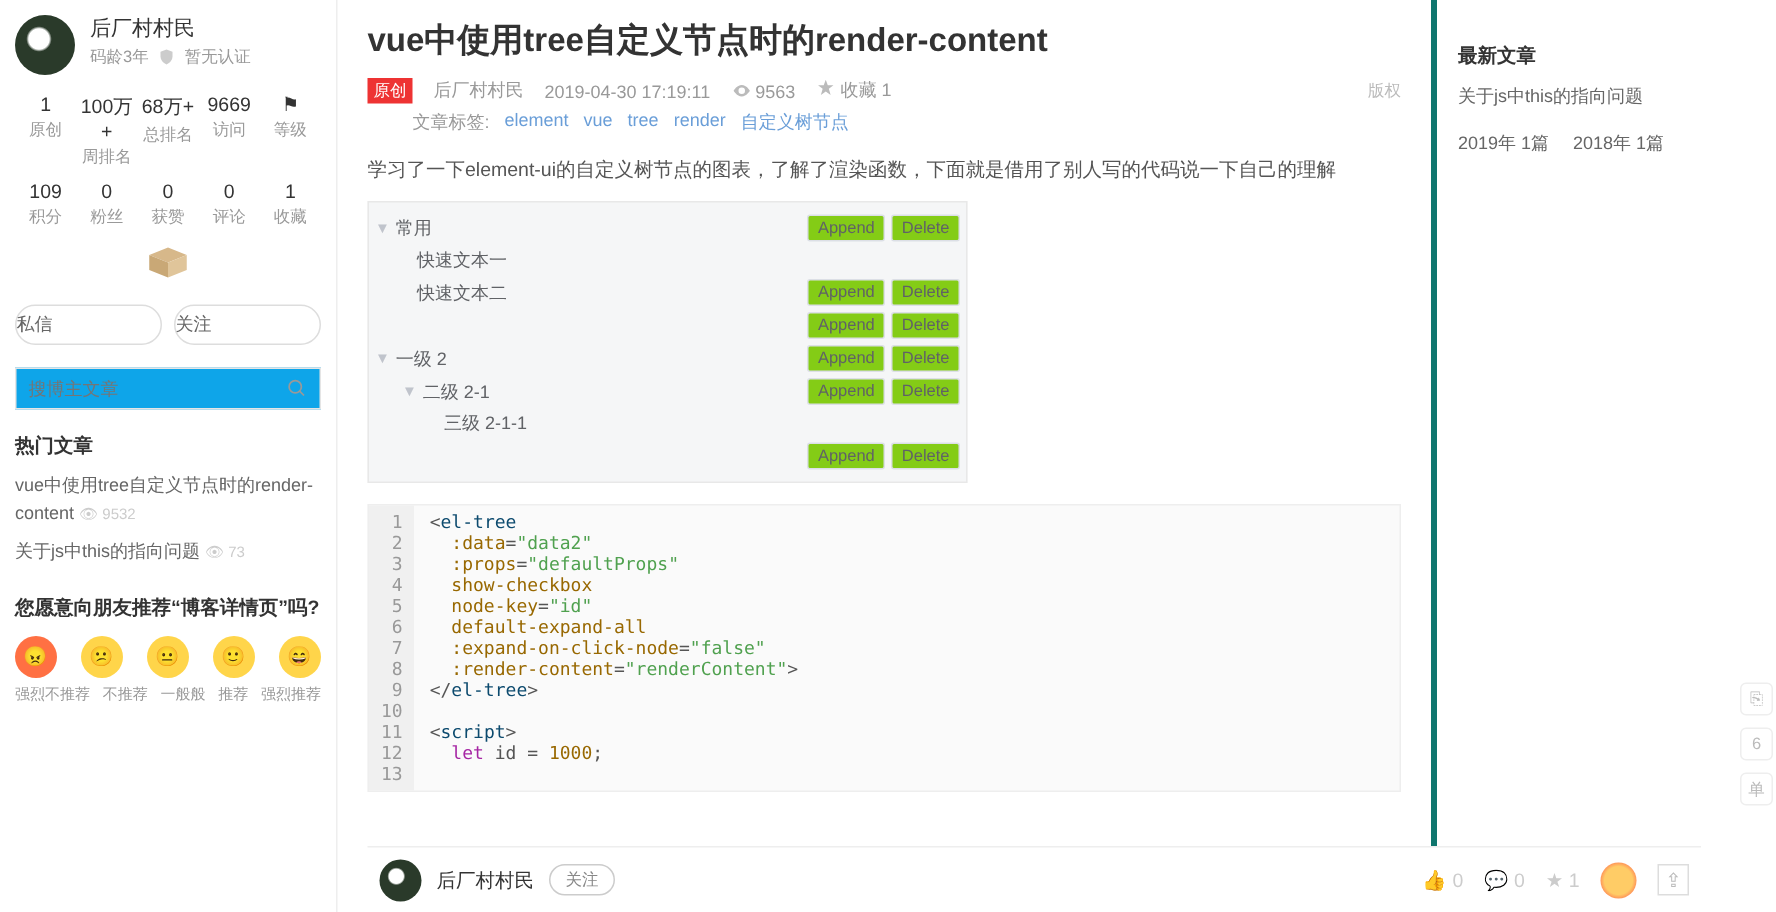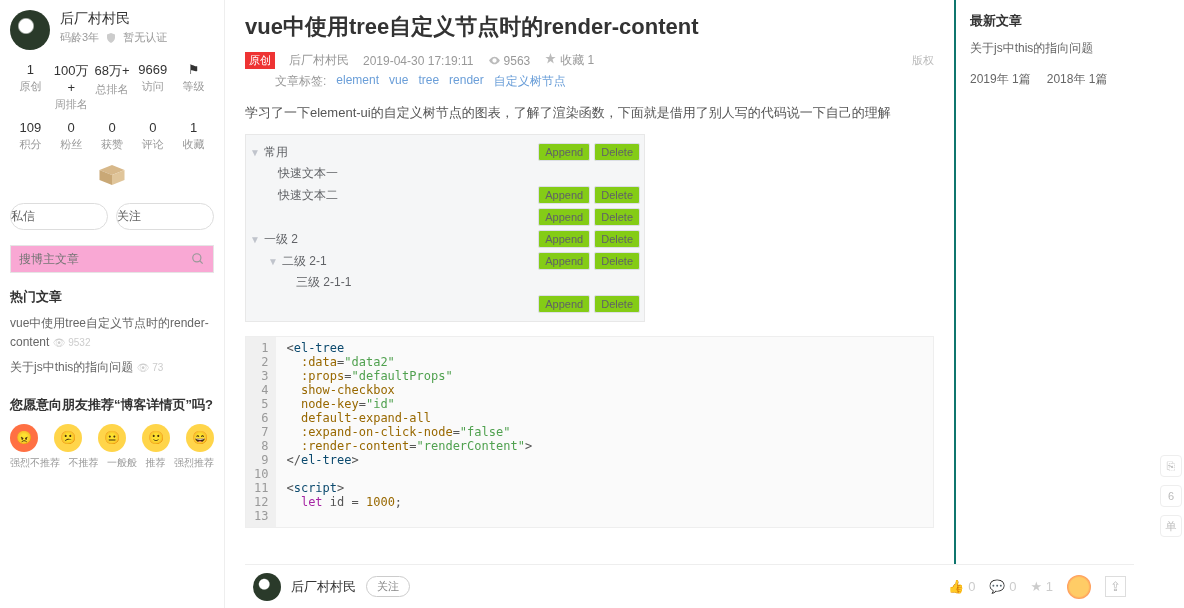--- a/index.html
+++ b/index.html
@@ -13,21 +13,21 @@
 .shield-icon{width:12px;height:12px;display:inline-block}
 .stats{display:flex;justify-content:space-between;text-align:center;margin-bottom:8px}
 .stat{flex:1}
 .stat .v{color:#333;font-size:13px}
 .stat .l{color:#999;font-size:11px;margin-top:2px}
 .red-flag{color:#e33;font-size:14px}
 .box-icon{text-align:center;margin:8px 0}
 .box-icon svg{width:30px;height:30px}
 .btnrow{display:flex;gap:8px;margin:10px 0}
 .pill{flex:1;border:1px solid #ddd;border-radius:14px;text-align:left;padding:4px 0;color:#666;cursor:pointer;font-size:12px}
-.search{display:flex;border:1px solid #e5e5e5;background:#f9a8d4;margin:15px 0}
+.search{display:flex;border:1px solid #e5e5e5;background:#0ea5e9;margin:15px 0}
 .search input{flex:1;border:0;background:transparent;padding:6px 8px;font-size:12px;outline:none}
 .search .sbtn{width:30px;display:flex;align-items:center;justify-content:center;color:#999;cursor:pointer}
 .section-title{font-weight:bold;color:#333;font-size:13px;margin:10px 0 8px}
 .hot-item{color:#666;line-height:1.6;margin-bottom:6px}
 .hot-item .eye{color:#ccc;font-size:10px}
 .recommend{margin-top:18px}
 .faces{display:flex;justify-content:space-between;margin:10px 0 4px}
 .face{width:28px;height:28px;border-radius:50%;background:#ffd54a;display:flex;align-items:center;justify-content:center;font-size:13px}
 .face.red{background:#ff7043}
 .flabels{display:flex;justify-content:space-between;font-size:10px;color:#999}
@@ -48,21 +48,21 @@
 .code{background:#fafafa;border:1px solid #eee;margin-top:14px;display:flex;font-family:Consolas,Monaco,monospace;font-size:12px}
 .lines{background:#f0f0f0;color:#999;text-align:right;padding:4px 8px;user-select:none}
 .src{padding:4px 10px;white-space:pre;color:#555}
 .kw{color:#a626a4}.str{color:#50a14f}.attr{color:#986801}.tg{color:#0c4a6e}
 .bottombar{position:absolute;bottom:0;left:245px;right:50px;height:44px;border-top:1px solid #eee;background:#fff;display:flex;align-items:center;padding:0 8px;gap:10px}
 .bottombar .mini-ava{width:28px;height:28px;border-radius:50%;background:radial-gradient(circle at 40% 40%,#fff 20%,#2a3a2a 25%)}
 .bottombar .uname{font-size:13px;color:#333}
 .bottombar .follow{border:1px solid #ccc;border-radius:12px;padding:2px 10px;font-size:11px;color:#888;cursor:pointer}
 .bottombar .actions{margin-left:auto;display:flex;align-items:center;gap:14px;color:#ccc;font-size:13px}
 .bottombar .emoji{width:24px;height:24px;border-radius:50%;background:radial-gradient(circle,#ffcc66 55%,#ff8855 75%)}
-.right{width:230px;padding:12px 14px;border-left:2px solid #0f766e}
+.right{width:230px;padding:28px 14px;border-left:4px solid #0f766e}
 .right .rtitle{font-weight:bold;color:#333;font-size:13px;margin-bottom:10px}
 .right .ritem{color:#666;margin-bottom:14px}
 .right .archives{display:flex;gap:16px;color:#666}
 .side-widgets{position:absolute;right:2px;top:455px;display:flex;flex-direction:column;gap:8px}
 .widget{width:22px;height:22px;border:1px solid #eee;border-radius:4px;background:#fff;display:flex;align-items:center;justify-content:center;color:#bbb;font-size:11px}
 </style>
 </head>
 <body>
 
 <div class="page">

